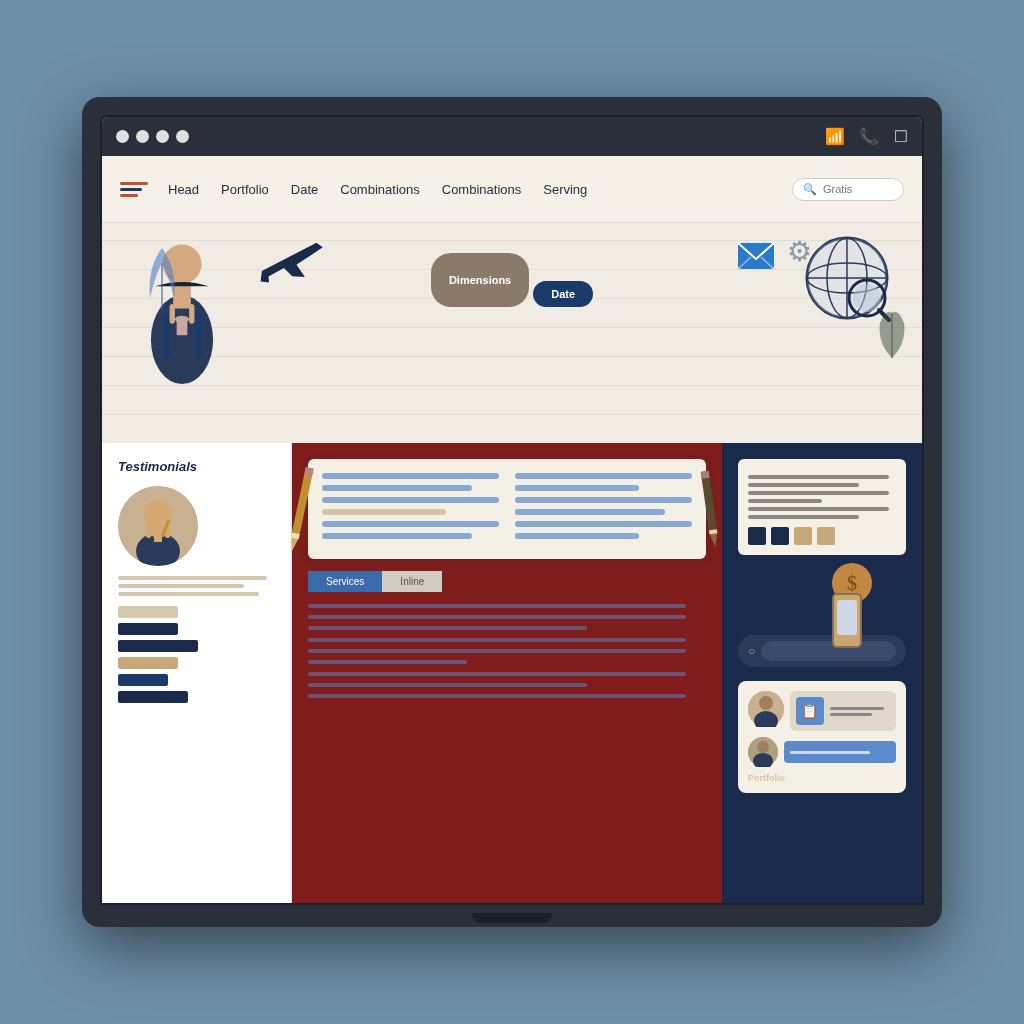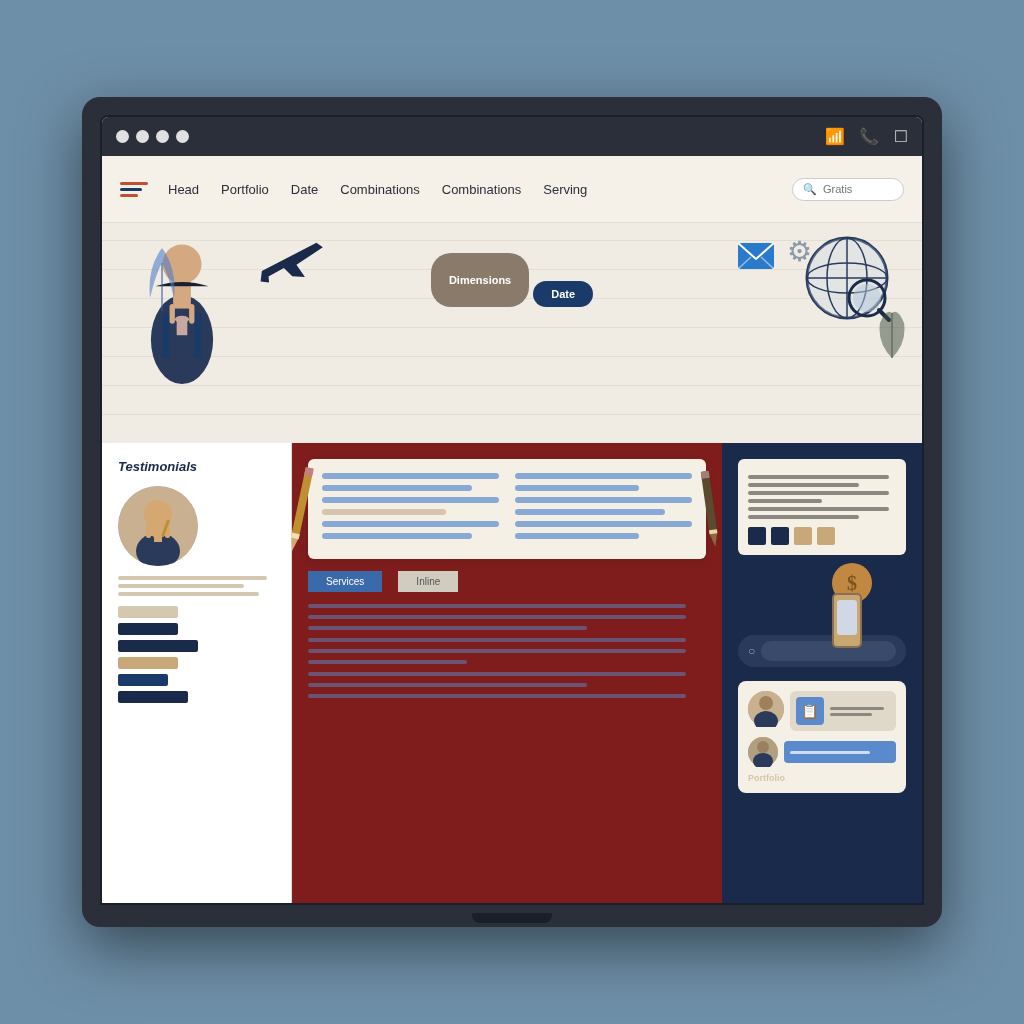--- a/index.html
+++ b/index.html
@@ -337,21 +337,21 @@
     }
 
     .doc-line.short { width: 70%; }
     .doc-line.medium { width: 85%; }
     .doc-line.full { width: 100%; }
     .doc-line.tan { background: #c8b090; }
 
     
     .content-tabs {
       display: flex;
-      gap: 16px;
+      gap: 0;
       margin-bottom: 12px;
     }
 
     .content-tab {
       padding: 5px 18px;
       font-size: 10px;
       font-family: Arial, sans-serif;
       cursor: pointer;
       border: none;
     }

